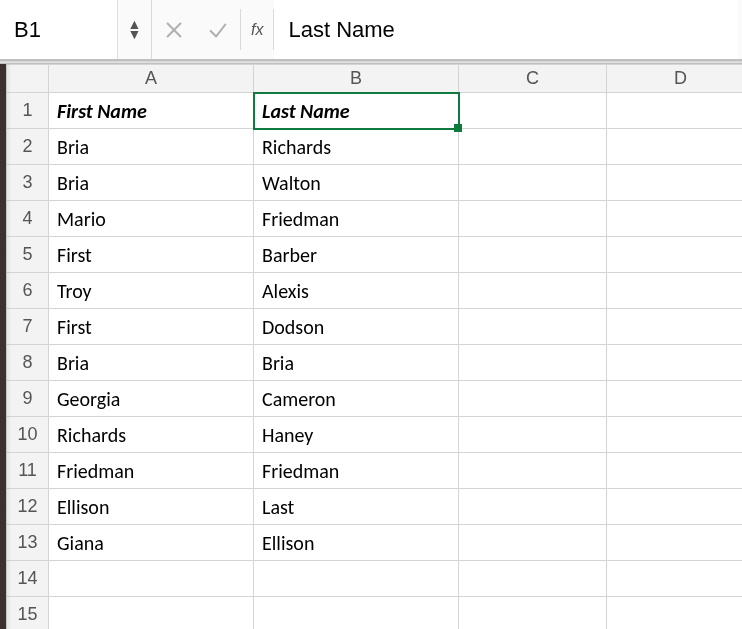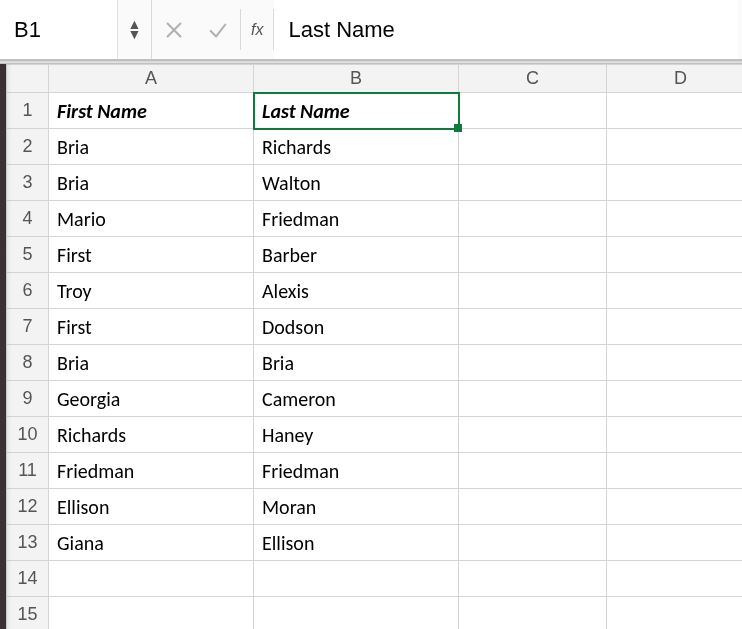--- a/index.html
+++ b/index.html
@@ -275,21 +275,21 @@
         <tr>
           <th class="rowhdr">11</th>
           <td id="cell-A11">Friedman</td>
           <td id="cell-B11">Friedman</td>
           <td id="cell-C11"></td>
           <td id="cell-D11"></td>
         </tr>
         <tr>
           <th class="rowhdr">12</th>
           <td id="cell-A12">Ellison</td>
-          <td id="cell-B12">Moran</td>
+          <td id="cell-B12">Last</td>
           <td id="cell-C12"></td>
           <td id="cell-D12"></td>
         </tr>
         <tr>
           <th class="rowhdr">13</th>
           <td id="cell-A13">Giana</td>
           <td id="cell-B13">Ellison</td>
           <td id="cell-C13"></td>
           <td id="cell-D13"></td>
         </tr>

